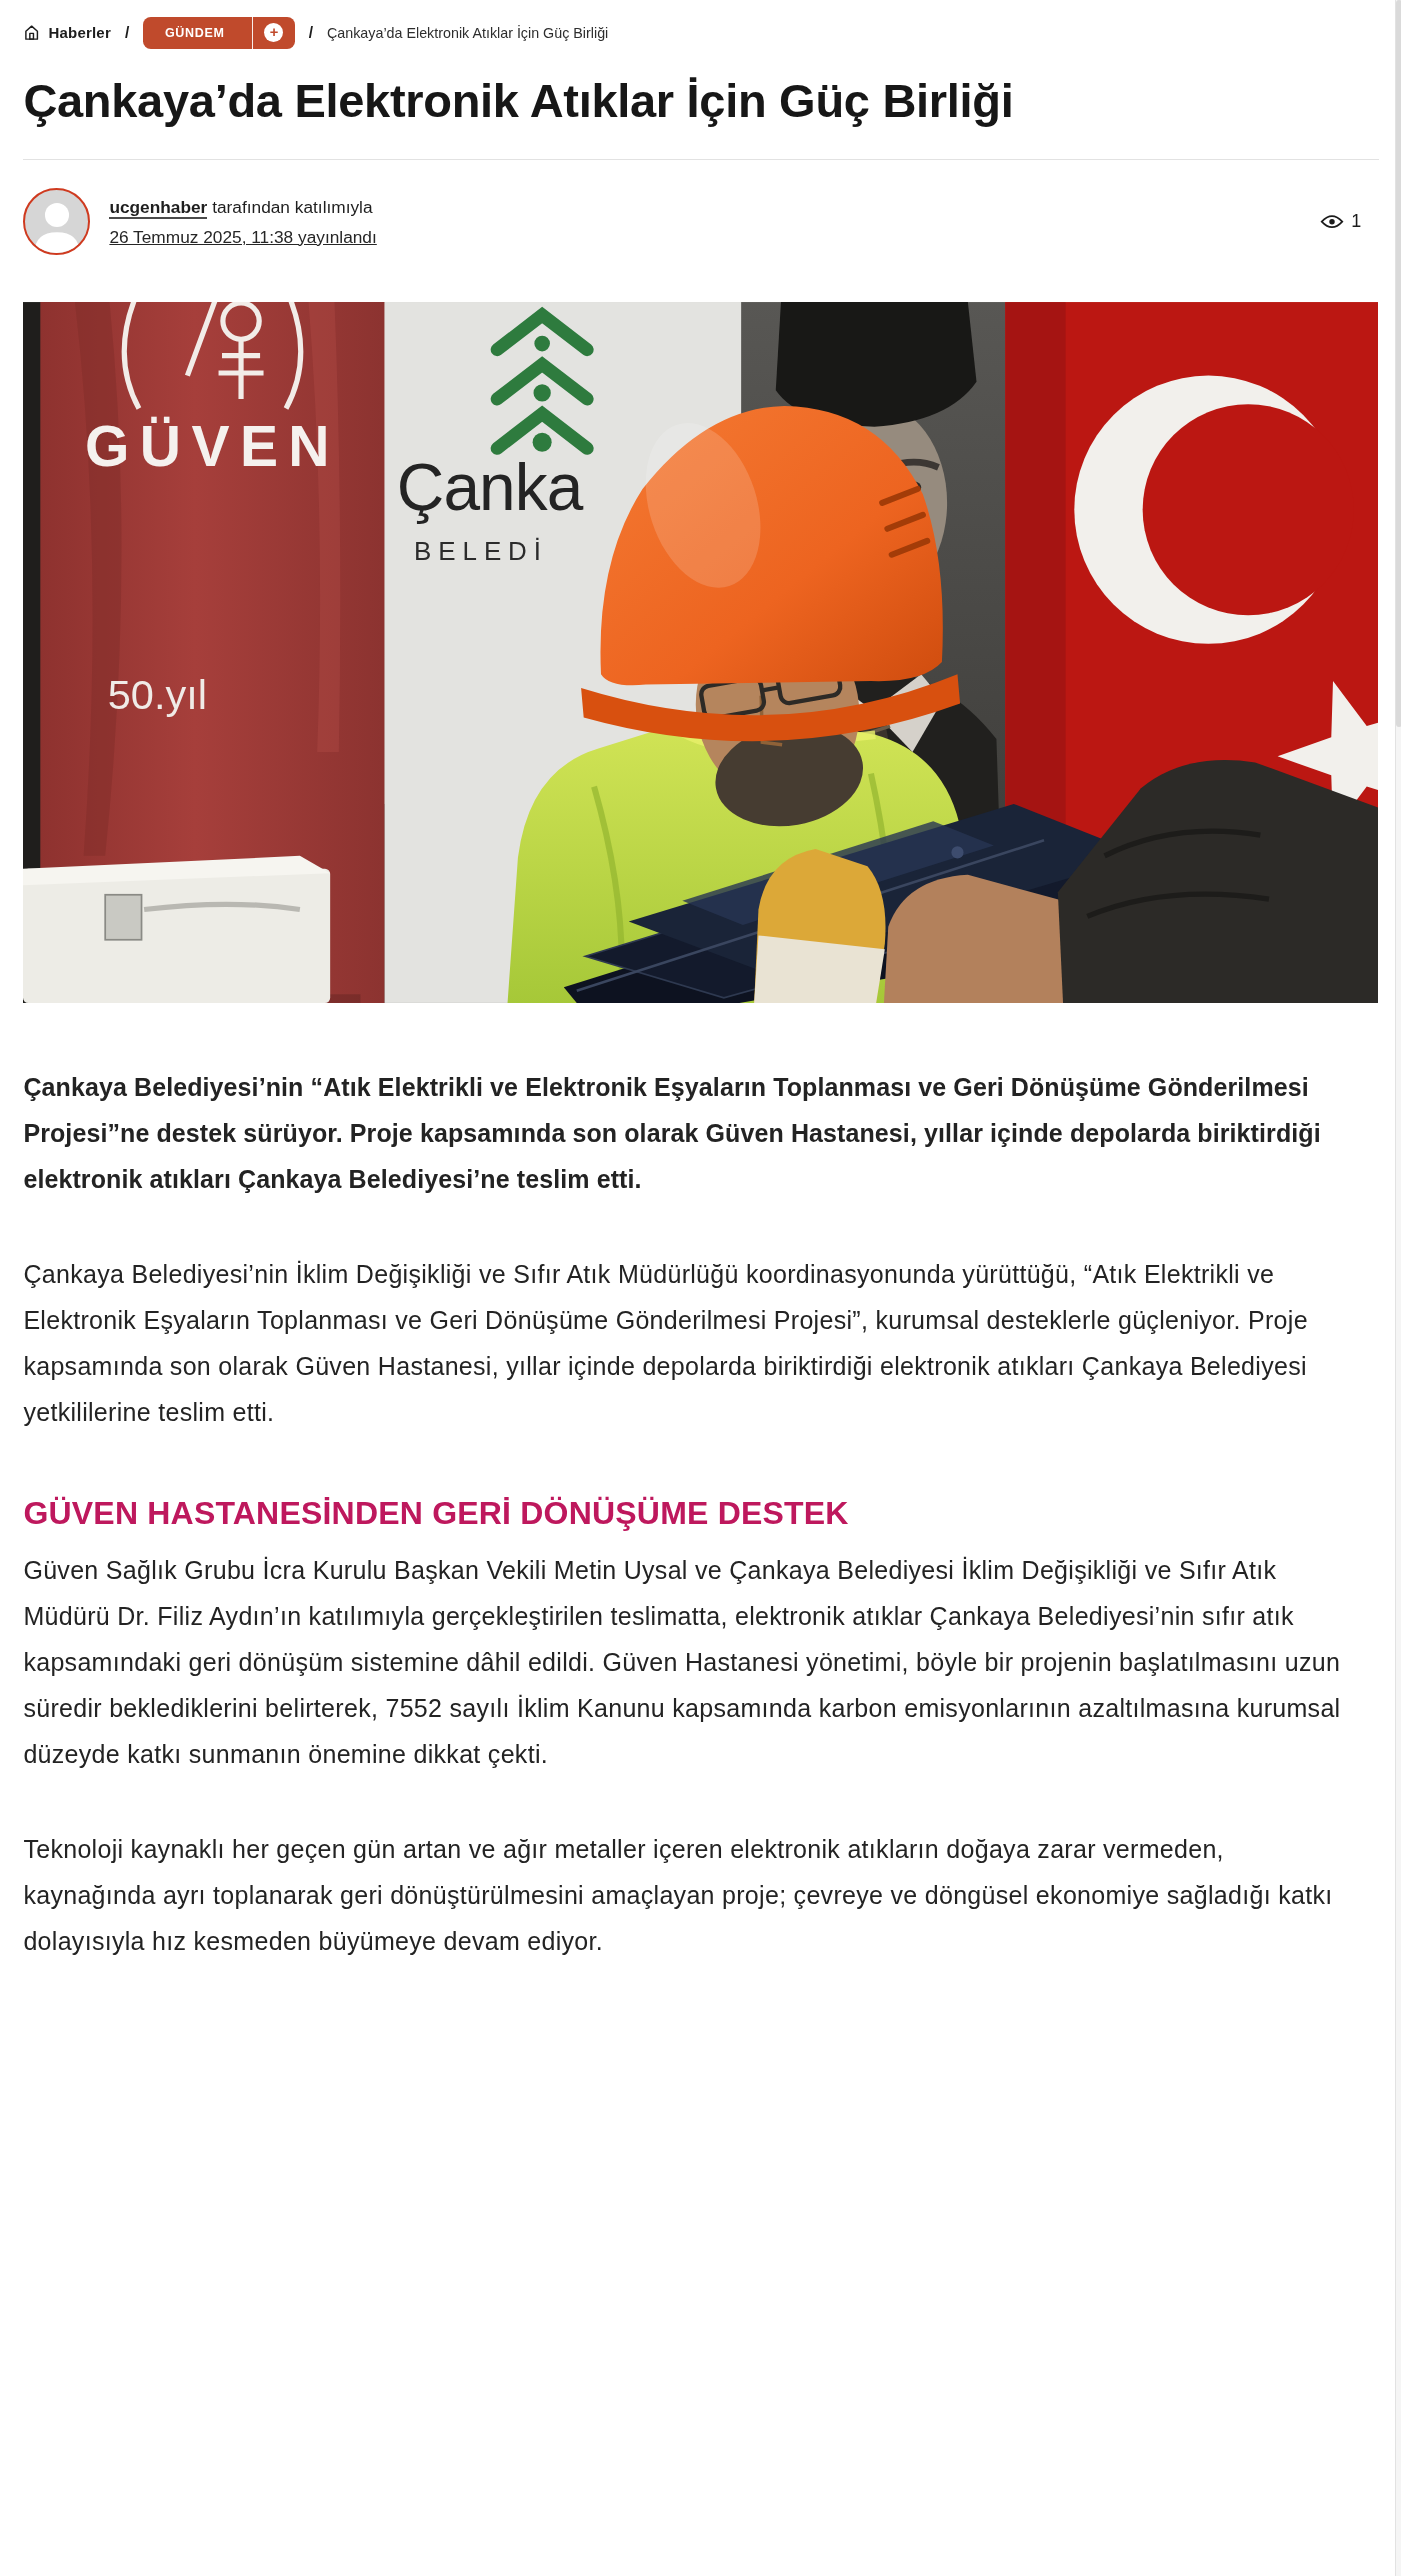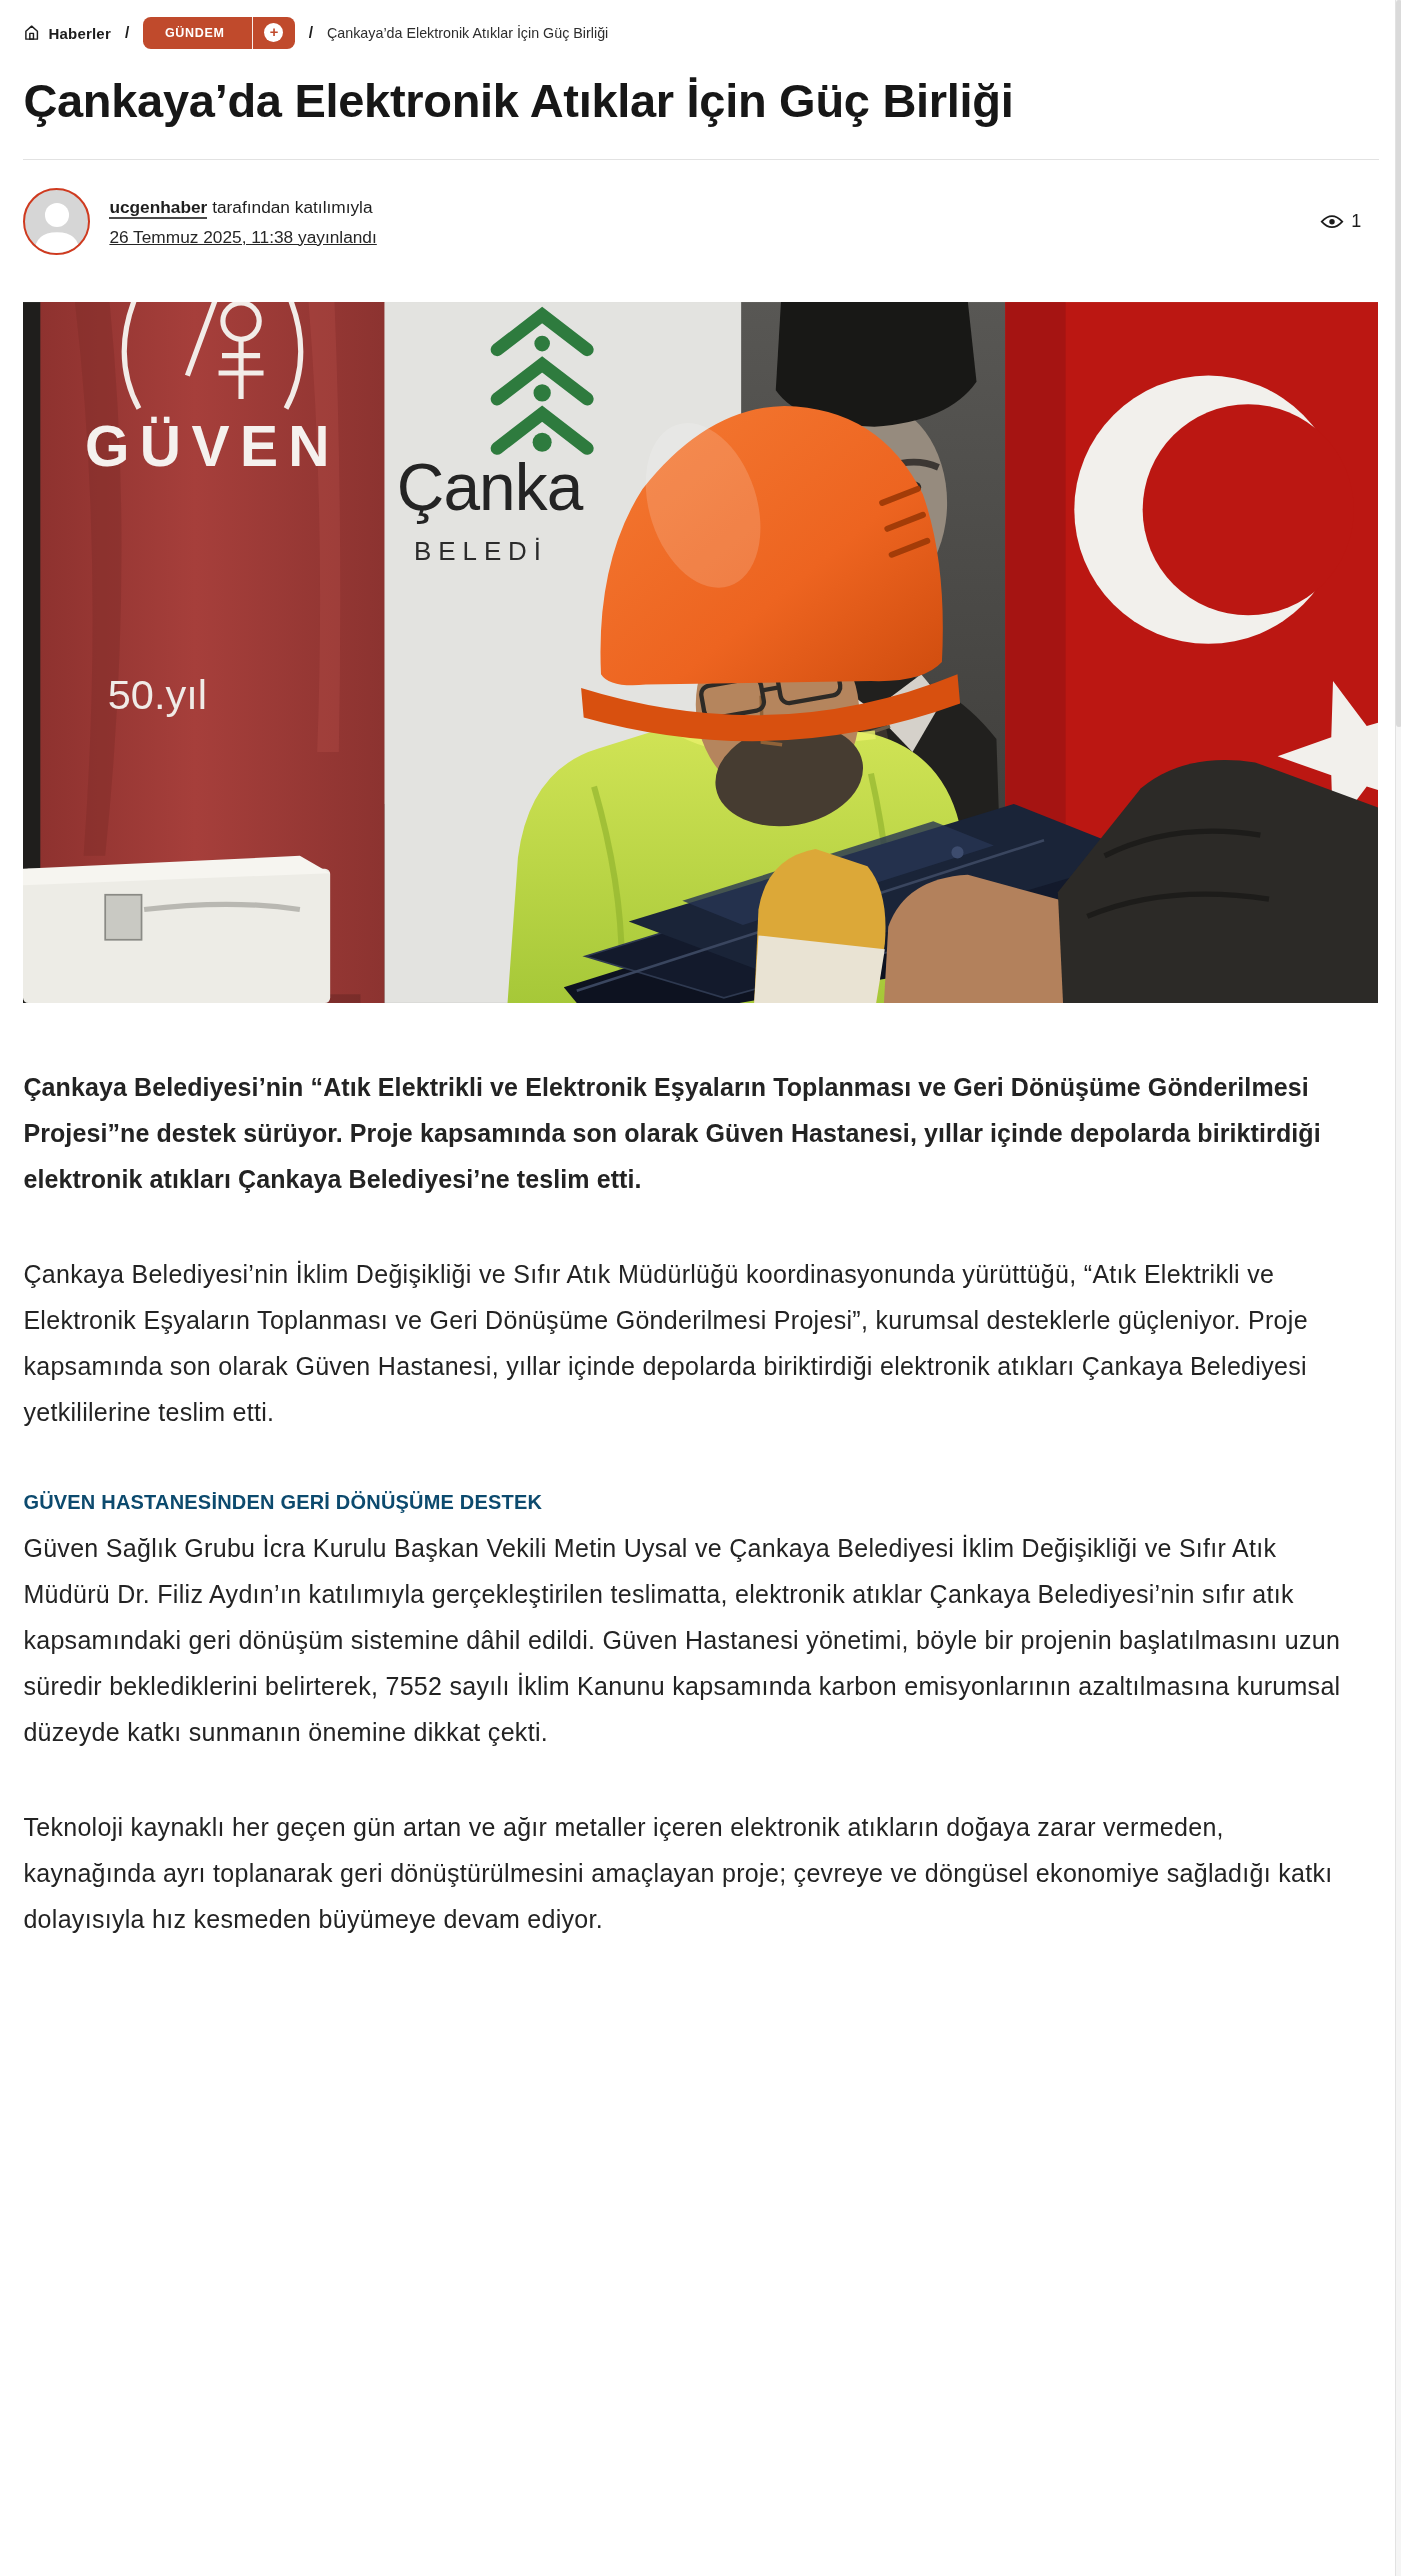--- a/index.html
+++ b/index.html
@@ -16,21 +16,21 @@
 
   
   .breadcrumb {
     display: flex;
     align-items: center;
     gap: 14px;
     padding-top: 17.3px;
     font-size: 14.7px;
     color: #1d1d1d;
   }
-  .crumb-home { display: flex; align-items: flex-end; gap: 7.8px; cursor: pointer; }
+  .crumb-home { display: flex; align-items: center; gap: 7.8px; cursor: pointer; }
   .crumb-home-label { font-weight: 700; font-size: 15px; letter-spacing: 0.2px; }
   .crumb-sep { font-weight: 700; font-size: 15.6px; color: #1d1d1d; }
   .cat-btn {
     display: inline-flex;
     align-items: stretch;
     background: #c04a2c;
     border-radius: 7.8px;
     overflow: hidden;
     color: #fff;
     cursor: pointer;
@@ -123,24 +123,24 @@
     font-size: 25px;
     line-height: 1.84;
     letter-spacing: 0.3px;
     color: #232323;
     max-width: 1333px;
     padding-bottom: 26px;
   }
   .article-body p { margin: 0 0 49px 0; }
   .article-body p.lead { font-weight: 700; letter-spacing: 0.1px; }
   .section-heading {
-    font-size: 20px;
+    font-size: 32px;
     font-weight: 800;
     letter-spacing: 0.2px;
-    color: #0c4a6e;
+    color: #be185d;
     margin: 0 0 3.5px 0;
   }
   .section-heading.spaced { margin-top: 29px; }
   .article-body p.after-heading { margin-top: 0; }
 
   
   .scroll-track {
     position: absolute;
     top: 0; right: 0;
     width: 7px; height: 100%;

